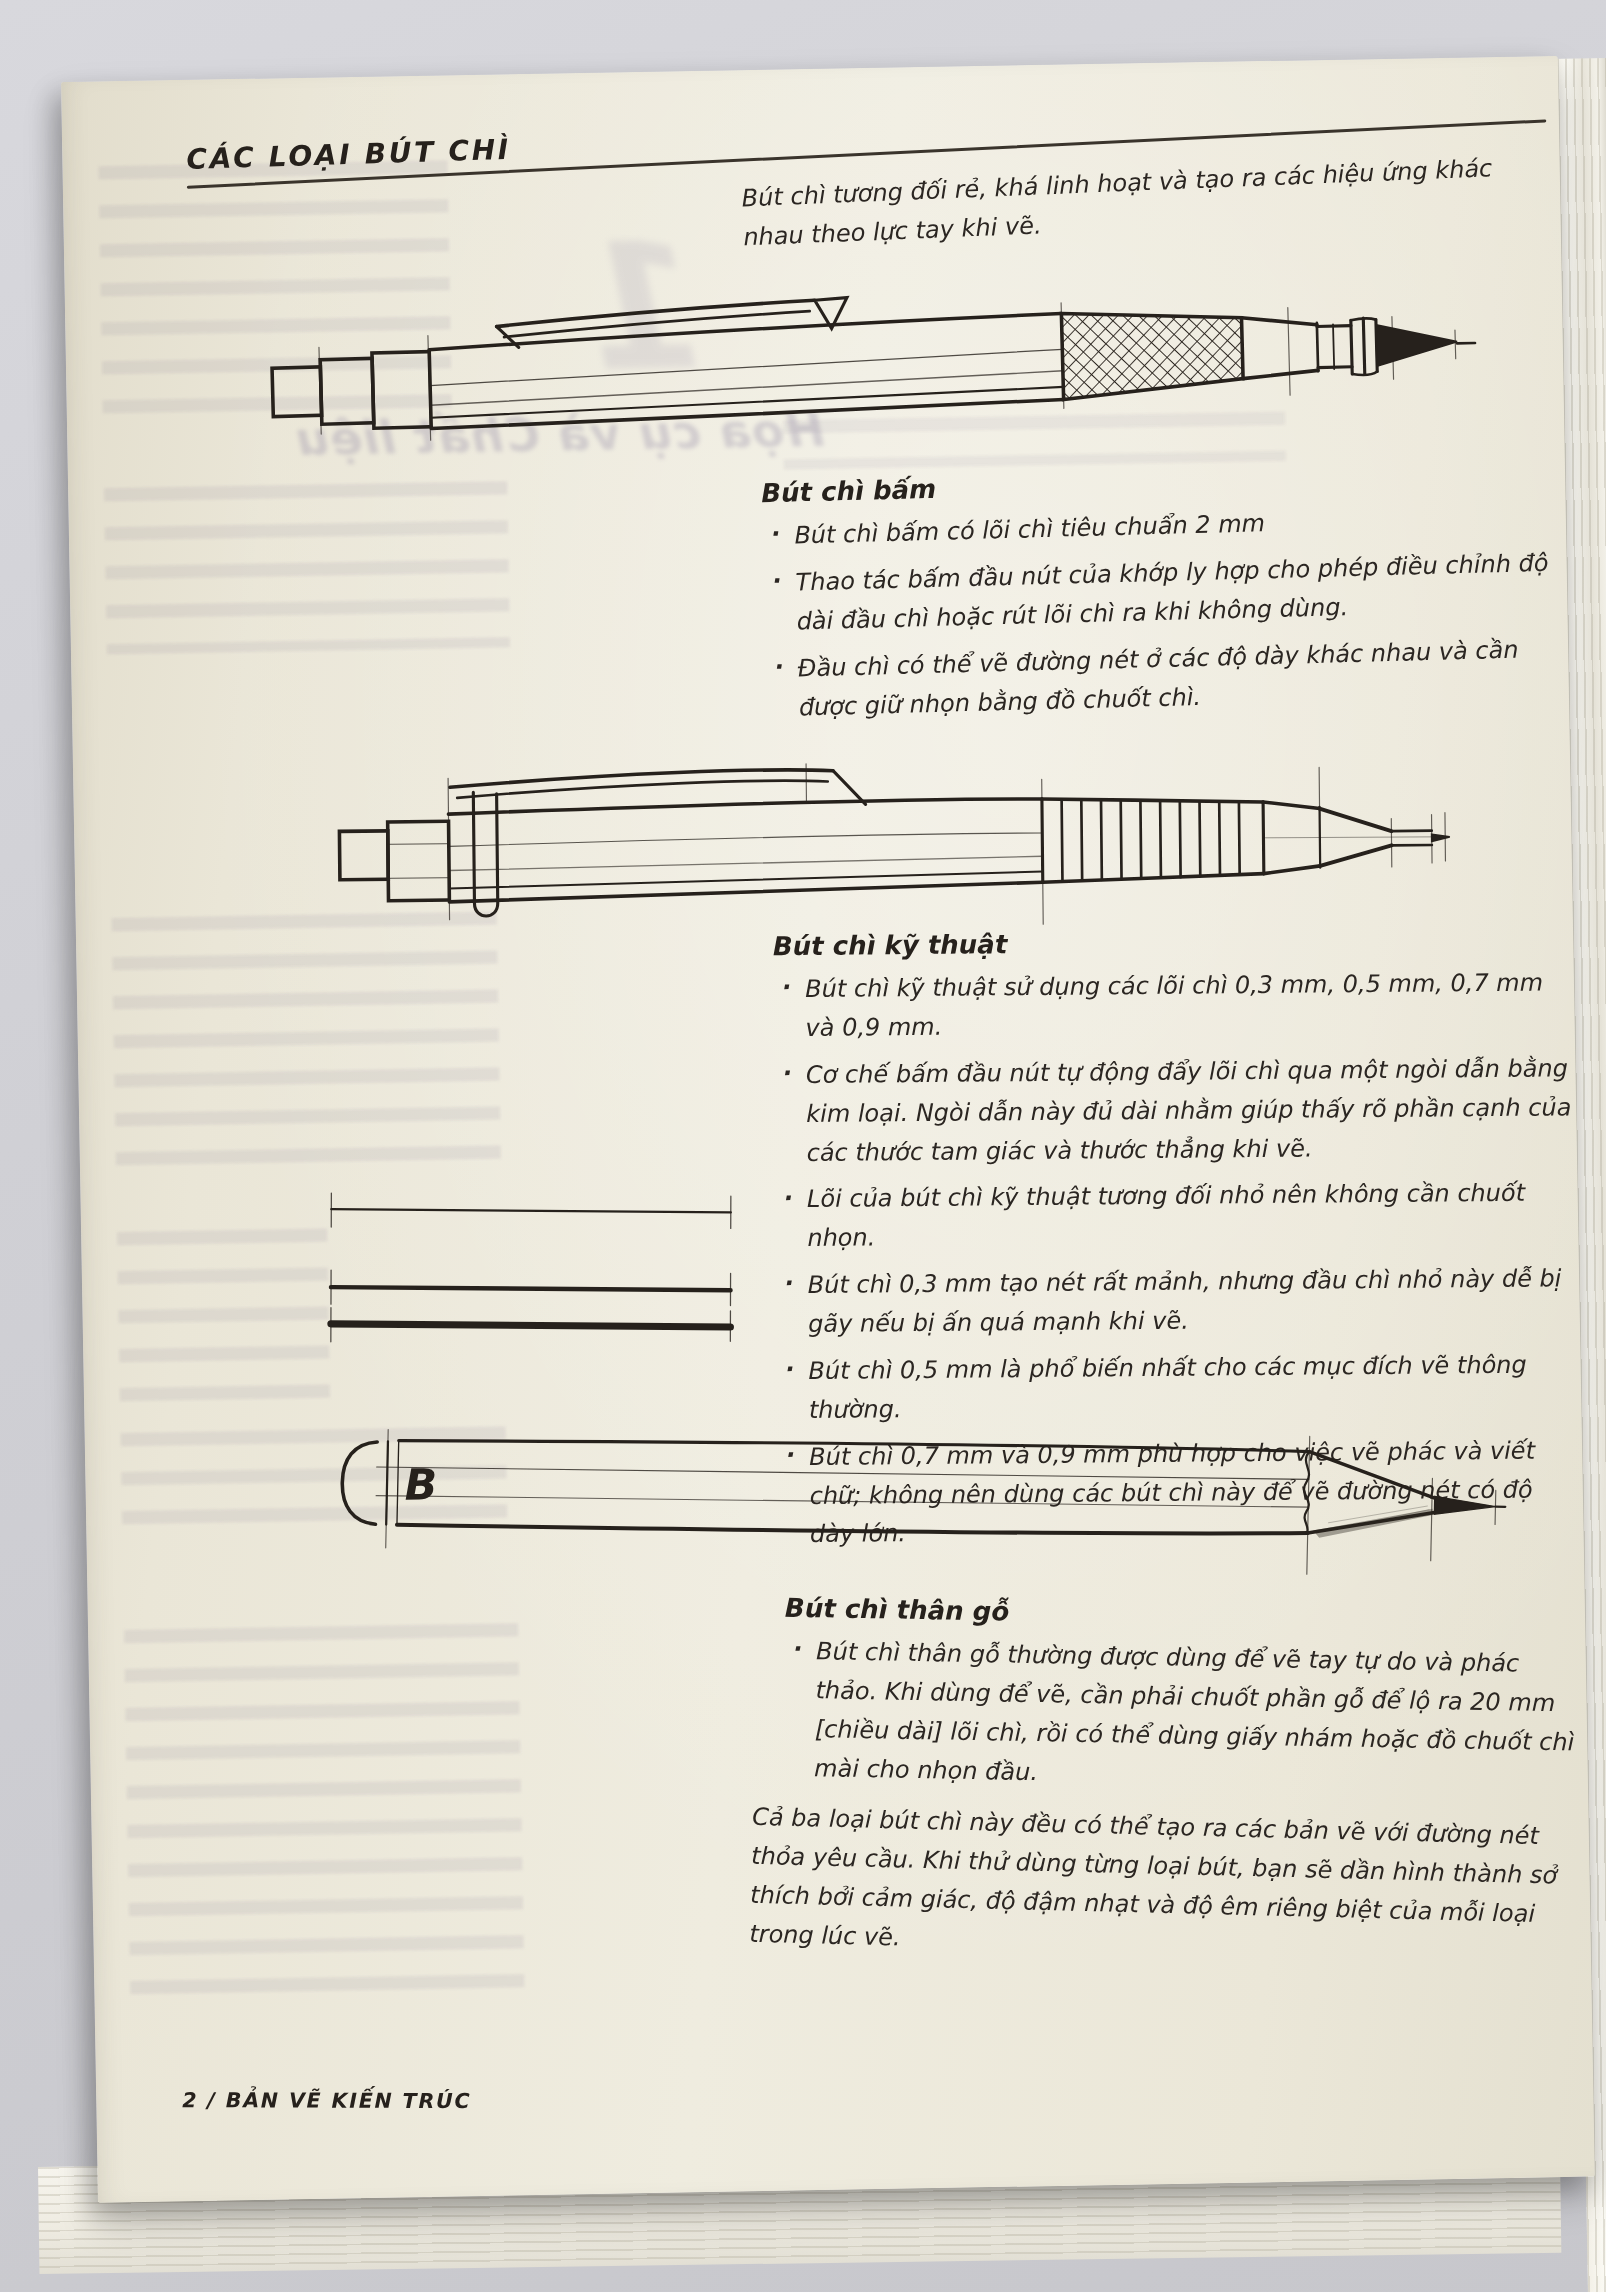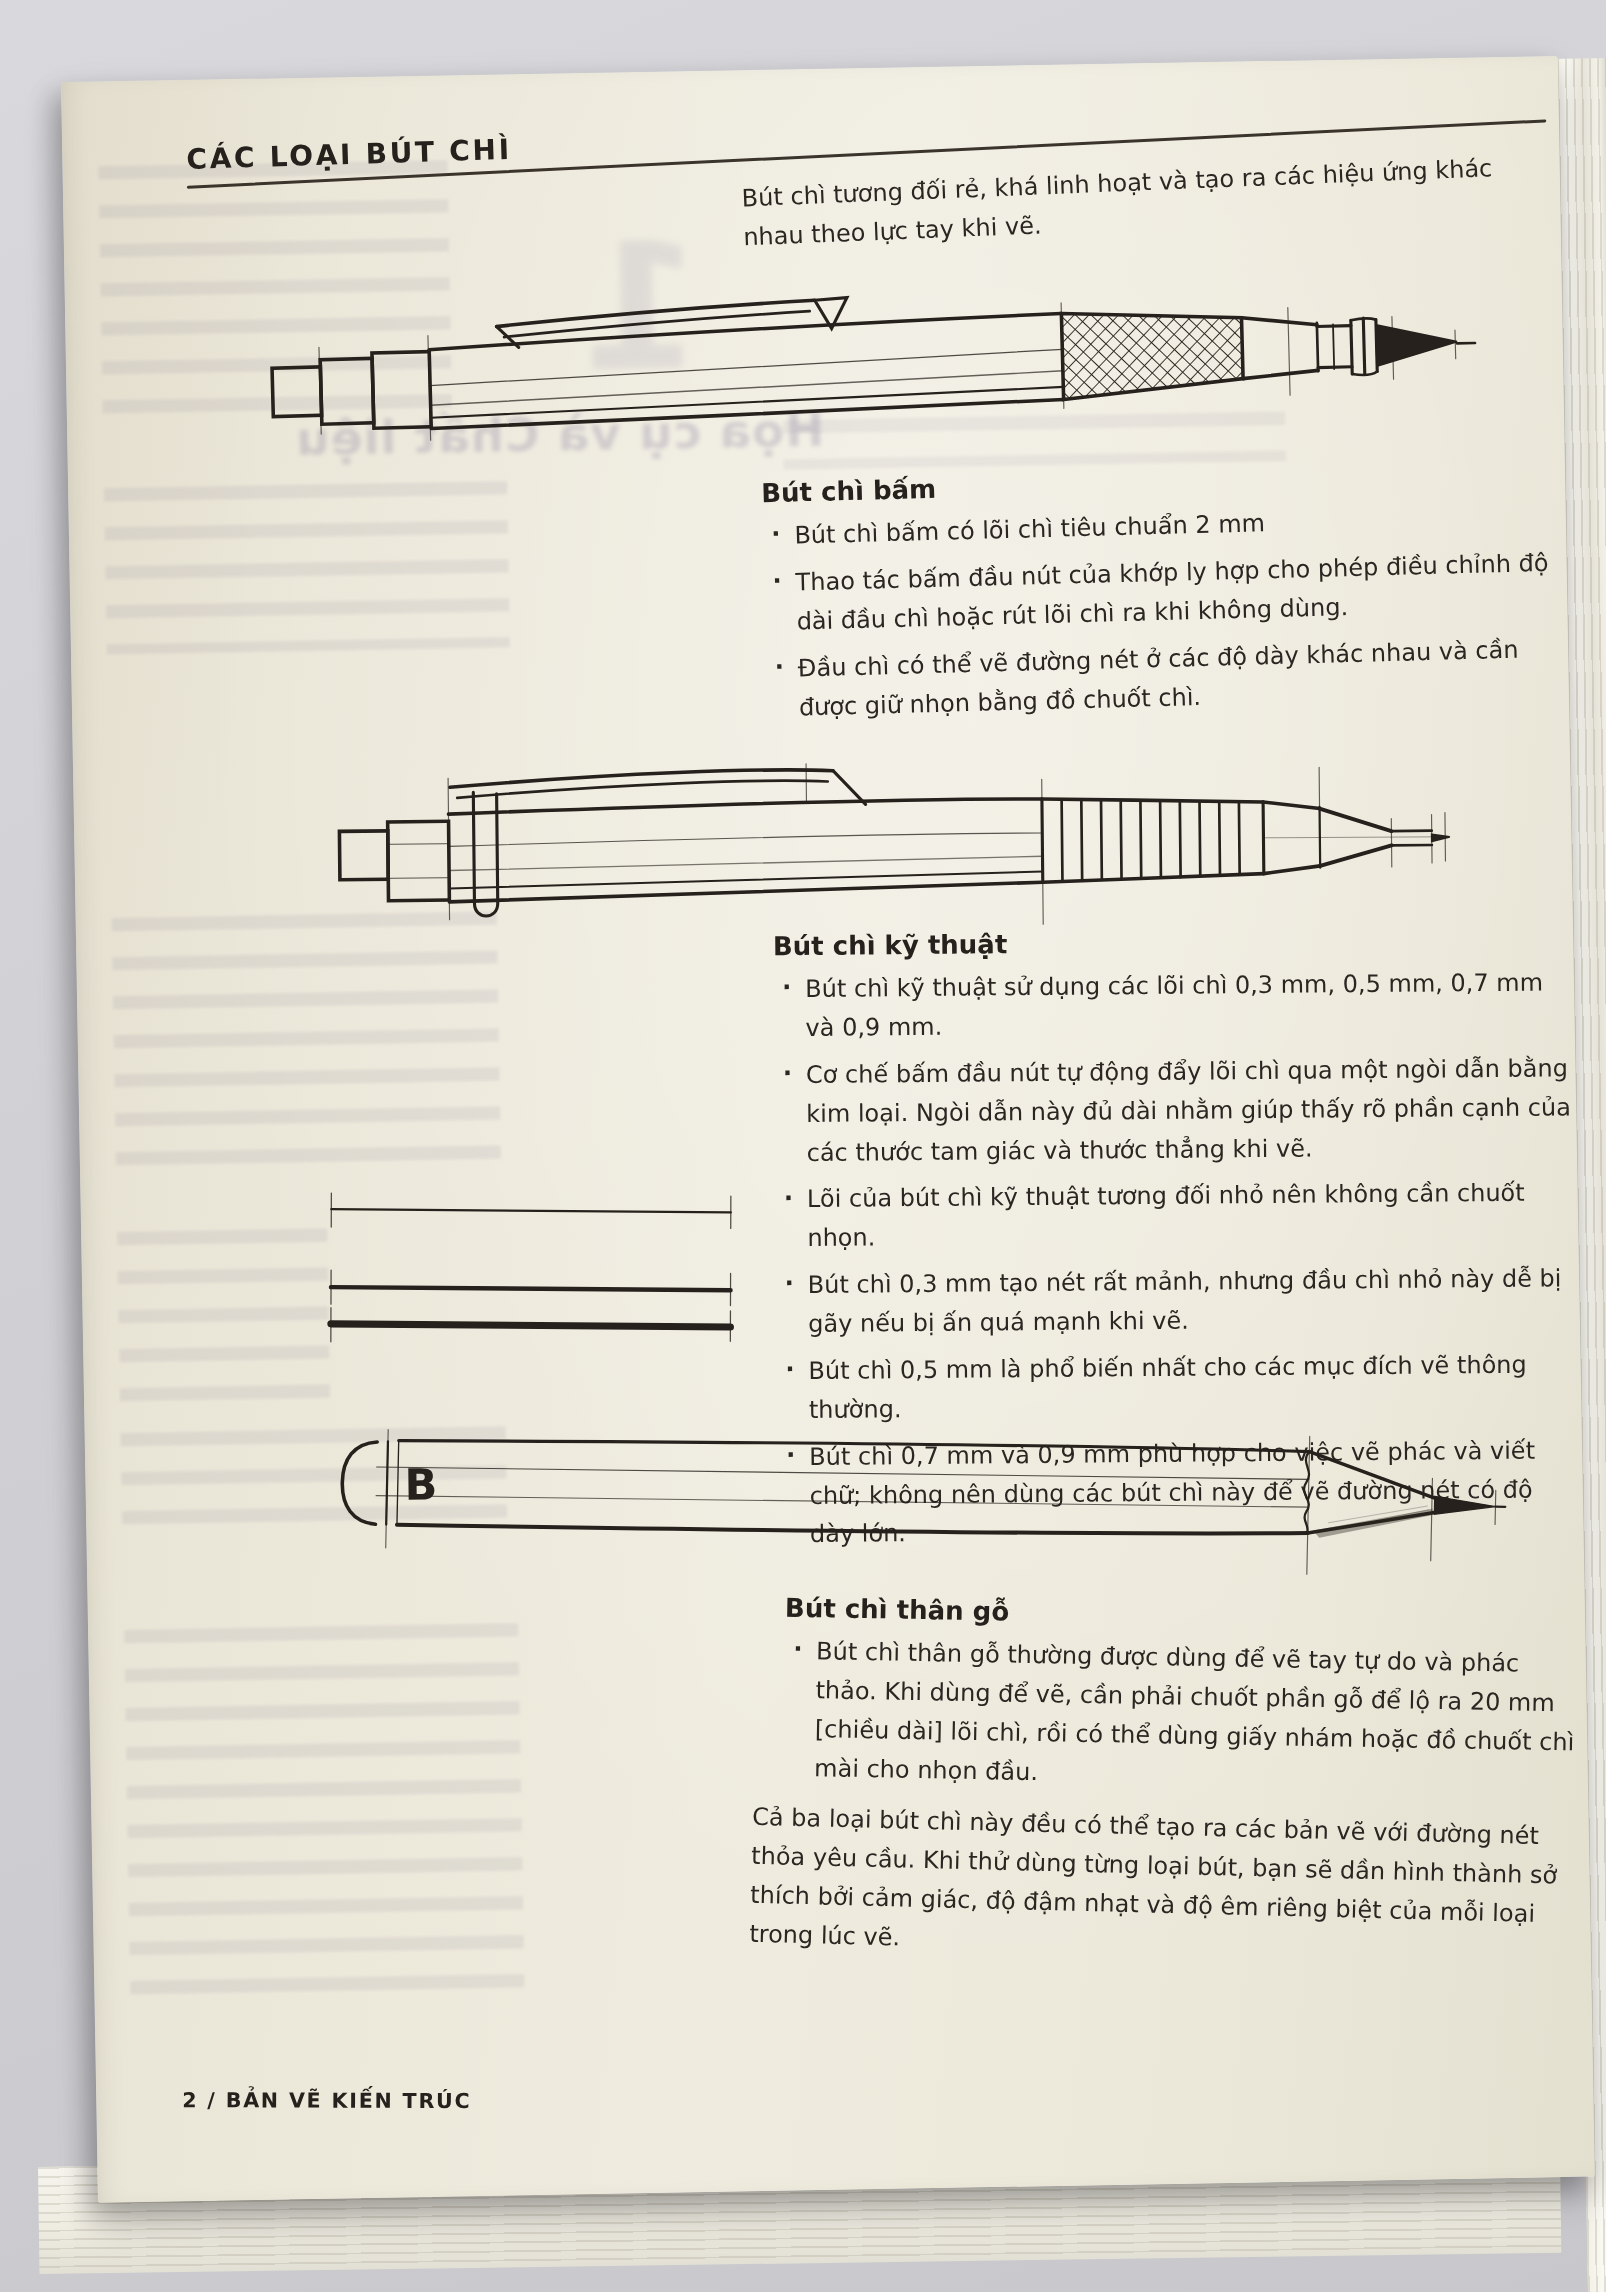--- a/index.html
+++ b/index.html
@@ -3,21 +3,21 @@
 <meta charset="utf-8">
 <style>
   html,body{margin:0;padding:0;}
   body{
     width:1607px;height:2293px;
     background:linear-gradient(160deg,#d8d8dd 0%,#d0d0d5 40%,#c7c7cc 100%);
     font-family:"DejaVu Sans",sans-serif;
     overflow:hidden;
   }
   .abs{position:absolute;}
-  .photo{position:relative;width:1607px;height:2293px;overflow:hidden;}
+  .photo{position:relative;width:1607px;height:2293px;overflow:hidden;font-style:italic;}
 
   
   .edge-right{
     left:1549px;top:59px;width:57px;height:2239px;
     transform:rotate(-1deg);transform-origin:top left;
     background:
       repeating-linear-gradient(to right, rgba(175,170,152,.35) 0 1.8px, rgba(255,255,255,0) 1.8px 8px),
       linear-gradient(to right,#f2efe6 0%,#fbfaf4 30%,#e9e6db 60%,#f3f1e9 85%,#dcd9ce 100%);
     z-index:0;
   }

